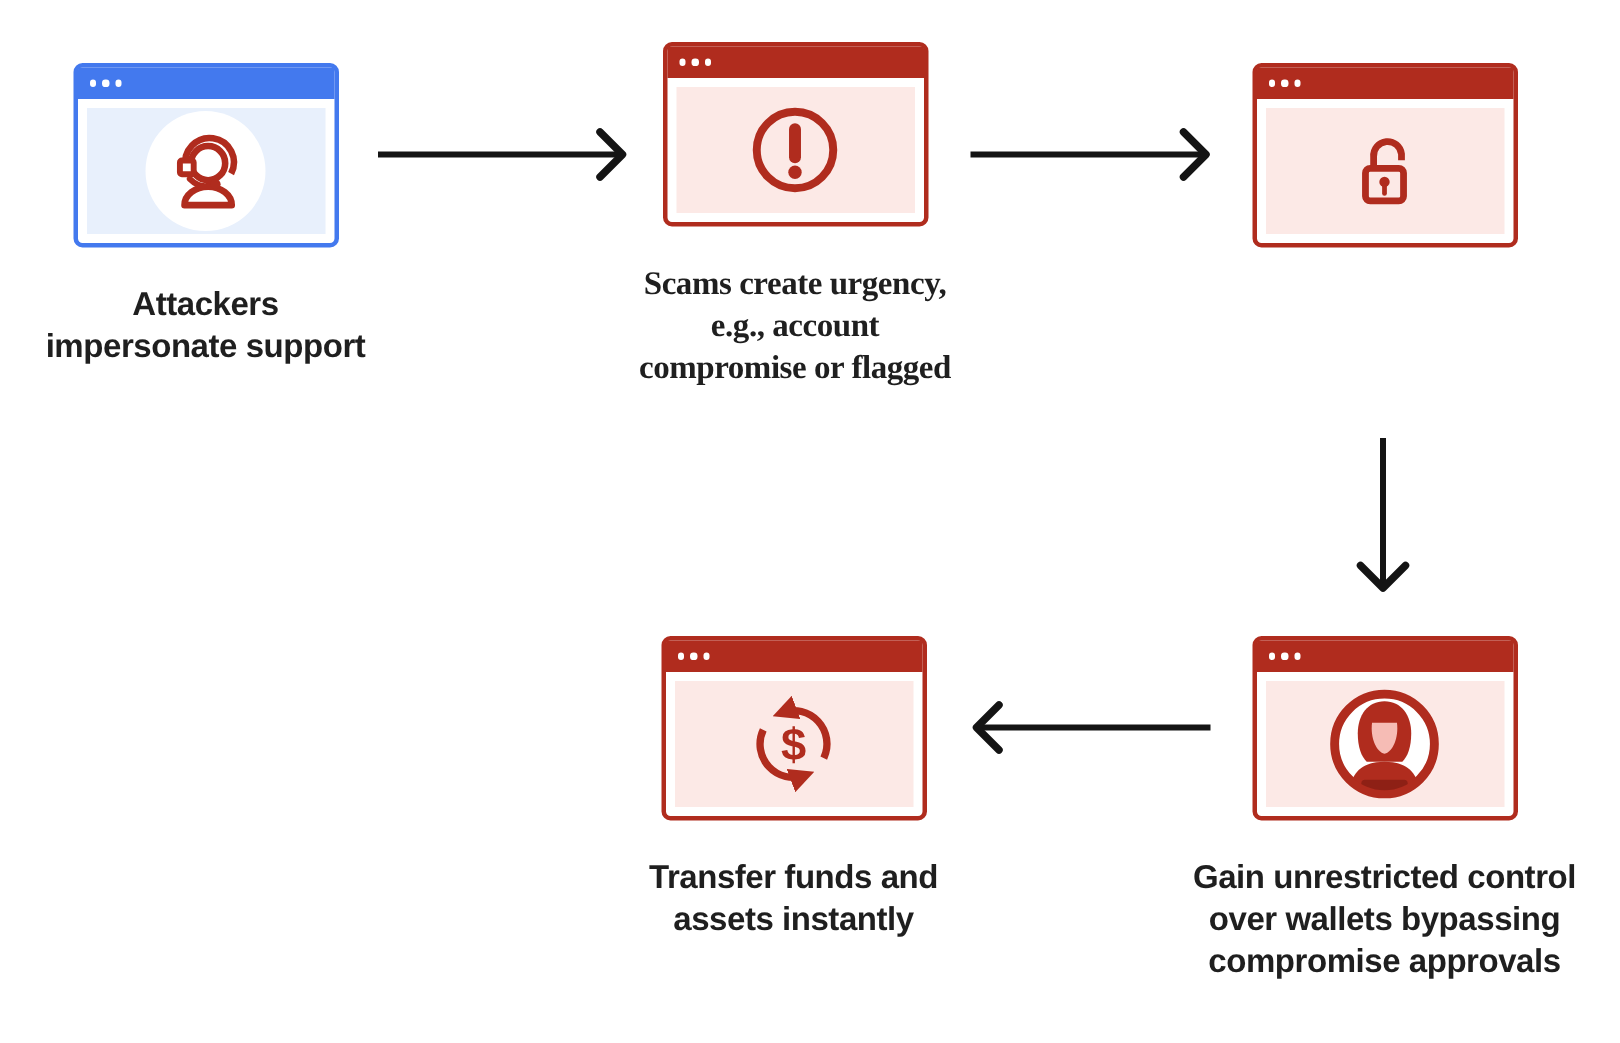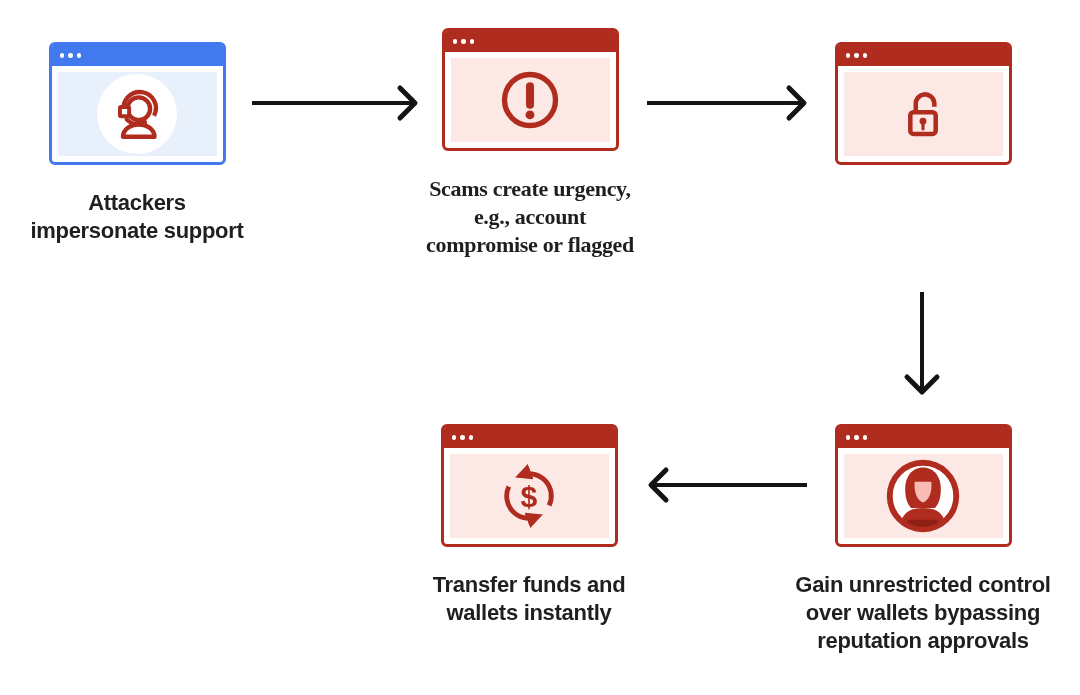--- a/index.html
+++ b/index.html
@@ -127,21 +127,21 @@
             <path d="M 12 64 C 12 48 19 42 32 42 C 45 42 52 48 52 64 Z" fill="#B02C1E"></path>
             <path d="M 32 8 C 22.5 8 17 16 17 26 C 17 34 19 39 22 42 L 42 42 C 45 39 47 34 47 26 C 47 16 41.5 8 32 8 Z" fill="#B02C1E"></path>
             <path d="M 25 20 L 39 20 C 40 28 37 36 32 37.5 C 27 36 24 28 25 20 Z" fill="#F6BCB5"></path>
             <rect x="19" y="52" width="26" height="14" rx="2" fill="#8E2015"></rect>
           </g>
         </svg>
       </div>
     </div>
     <div class="label">Gain unrestricted control
 over wallets bypassing
-reputation approvals</div>
+compromise approvals</div>
   </div>
 
   <div class="node red" style="left:359px;top:424px;">
     <div class="window">
       <div class="titlebar">
         <div class="dots">
             <span class="dot"></span>
             <span class="dot"></span>
             <span class="dot"></span>
           </div>
@@ -155,21 +155,21 @@
           </defs>
           <g fill="none" stroke="#B02C1E" stroke-width="5.5">
             <path d="M 58.7 46.6 A 25 25 0 0 0 27.4 12.5" marker-end="url(#mh)"></path>
             <path d="M 13.3 25.4 A 25 25 0 0 0 44.6 59.5" marker-end="url(#mh)"></path>
           </g>
           <text x="36" y="48" text-anchor="middle" font-family="Liberation Sans, DejaVu Sans, sans-serif" font-size="34" font-weight="bold" fill="#B02C1E">$</text>
         </svg>
       </div>
     </div>
     <div class="label">Transfer funds and
-wallets instantly</div>
+assets instantly</div>
   </div>
 
   <svg class="arrows" width="1080" height="695" viewBox="0 0 1080 695">
     <g stroke="#141414" fill="none">
       <g>
         <line x1="252" y1="103" x2="414" y2="103" stroke-width="4"></line>
         <polyline points="400,88 415,103 400,118" stroke-width="5" stroke-linecap="round" stroke-linejoin="round"></polyline>
       </g>
       <g>
         <line x1="647" y1="103" x2="803" y2="103" stroke-width="4"></line>

